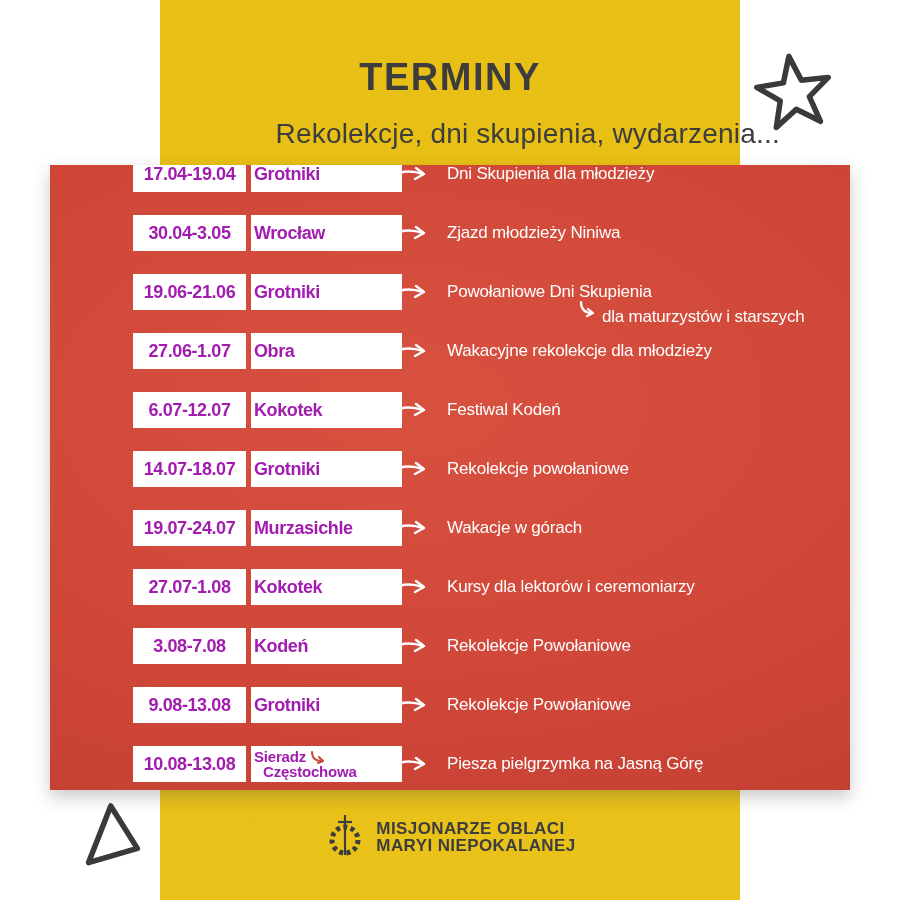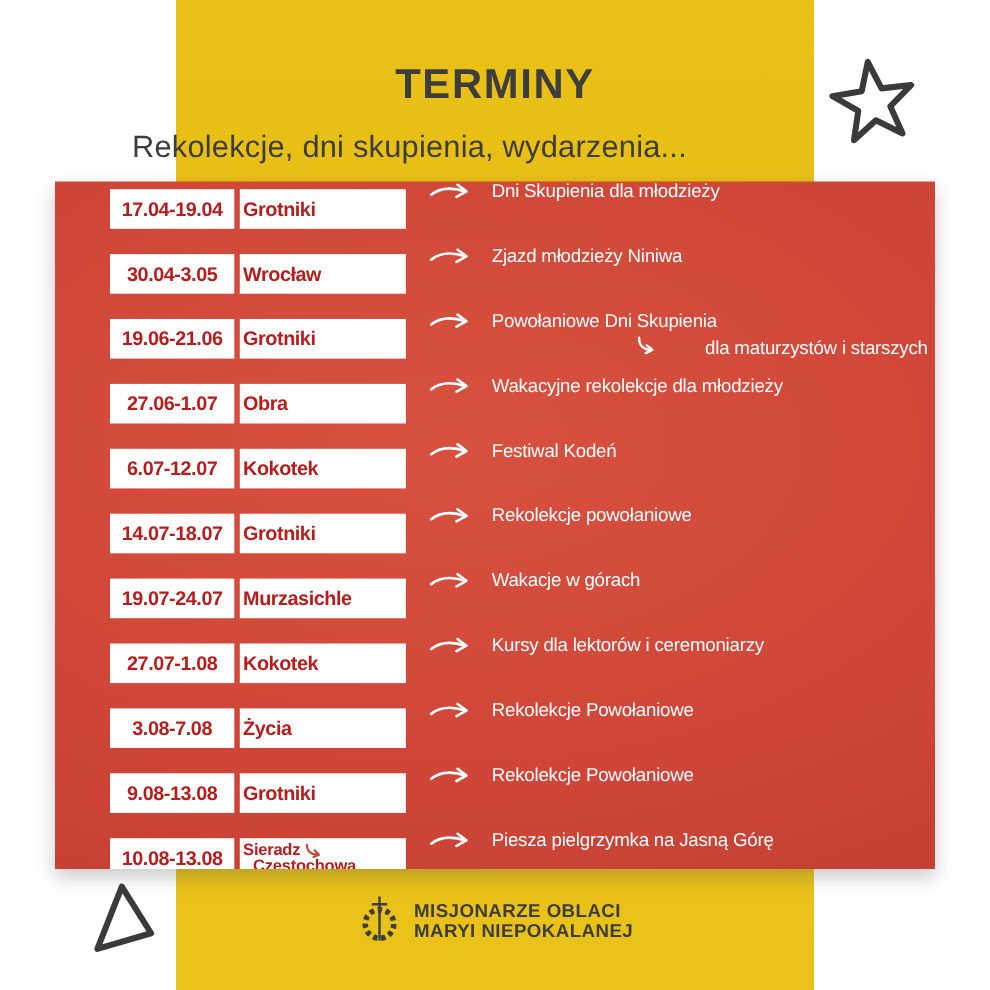--- a/index.html
+++ b/index.html
@@ -12,55 +12,55 @@
     position:absolute;left:160px;top:0;width:580px;height:900px;
     background:linear-gradient(180deg,#e9c015 0%,#e6bd14 60%,#eac31a 100%);
   }
   .page-title{
     position:absolute;left:160px;top:56px;width:580px;
     text-align:center;font-size:38px;font-weight:bold;letter-spacing:1.5px;
     color:#3d3d3d;
   }
   .page-subtitle{
     position:absolute;left:120px;top:118px;width:660px;
-    text-align:left;font-size:28px;color:#3d3d3d;letter-spacing:0.2px;
+    text-align:right;font-size:28px;color:#3d3d3d;letter-spacing:0.2px;
   }
   .star{position:absolute;left:752px;top:50px;}
   .triangle{position:absolute;left:76px;top:796px;}
   .outline-icon{stroke:#3a3a3a;fill:none;stroke-linejoin:round;stroke-linecap:round;}
 
   .card{
     position:absolute;left:50px;top:165px;width:800px;height:625px;
     background:radial-gradient(ellipse 120% 90% at 45% 38%, #d8513f 0%, #cf4638 55%, #bd3c30 100%);
     box-shadow:0 7px 16px rgba(80,80,80,0.30);
     overflow:hidden;
   }
   .rows{position:absolute;left:0;top:-9px;width:100%;}
   .row{position:relative;height:59px;}
   .box{
-    position:absolute;top:16px;height:36px;background:#ffffff;color:#b91c1c;
+    position:absolute;top:0;height:36px;background:#ffffff;color:#a21caf;
     font-weight:bold;font-size:18px;letter-spacing:-0.4px;
-    display:flex;align-items:center;
+    display:flex;align-items:center;margin-left:33px;
   }
   .date{left:50px;width:113px;justify-content:center;}
   .place{left:168px;width:151px;justify-content:flex-start;padding-left:3px;box-sizing:border-box;}
   .place-two{display:none;flex-direction:column;line-height:14px;font-size:15px;letter-spacing:-0.2px;}
   .row.twoplace .place-two{display:flex;}
   .place-two .pl1{display:flex;align-items:flex-start;}
   .place-two .pl2{margin-left:9px;}
   .place-two svg{margin-left:3px;margin-top:1px;}
   .arrow{position:absolute;left:340px;top:8px;width:38px;height:20px;}
   .arrow svg{display:block;}
   .desc{
     position:absolute;left:397px;top:0;color:#ffffff;
     font-size:17px;letter-spacing:-0.2px;white-space:nowrap;
   }
   .desc-line1{display:block;line-height:36px;}
   .desc-line2{display:none;line-height:22px;margin-left:130px;margin-top:-4px;}
-  .row.twolines .desc-line2{display:flex;align-items:center;gap:39px;}
+  .row.twolines .desc-line2{display:flex;align-items:flex-start;}
   .desc-line2 svg{margin-right:5px;margin-top:-6px;}
 
   .footer{
     position:absolute;left:160px;top:812px;width:580px;
     display:flex;justify-content:center;align-items:center;gap:10px;
   }
   .footer-text{
     color:#3d3d3d;font-weight:bold;font-size:17px;line-height:17.5px;letter-spacing:0.4px;
   }
   .emblem{flex:0 0 auto;}
@@ -225,21 +225,21 @@
       </svg>
     </div>
     <div class="desc">
       <span class="desc-line1">Kursy dla lektorów i ceremoniarzy</span>
 
     </div>
   </div>
       <div class="row">
     <div class="box date">3.08-7.08</div>
     <div class="box place">
-      <span class="place-text">Życia</span>
+      <span class="place-text">Kodeń</span>
 
     </div>
     <div class="arrow">
       <svg width="38" height="20" viewBox="0 0 38 20">
         <path d="M2 13 C11 6 21 6 33 10" fill="none" stroke="#ffffff" stroke-width="2.4" stroke-linecap="round"></path>
         <path d="M26 4 L34 10 L25 15" fill="none" stroke="#ffffff" stroke-width="2.4" stroke-linecap="round" stroke-linejoin="round"></path>
       </svg>
     </div>
     <div class="desc">
       <span class="desc-line1">Rekolekcje Powołaniowe</span>

